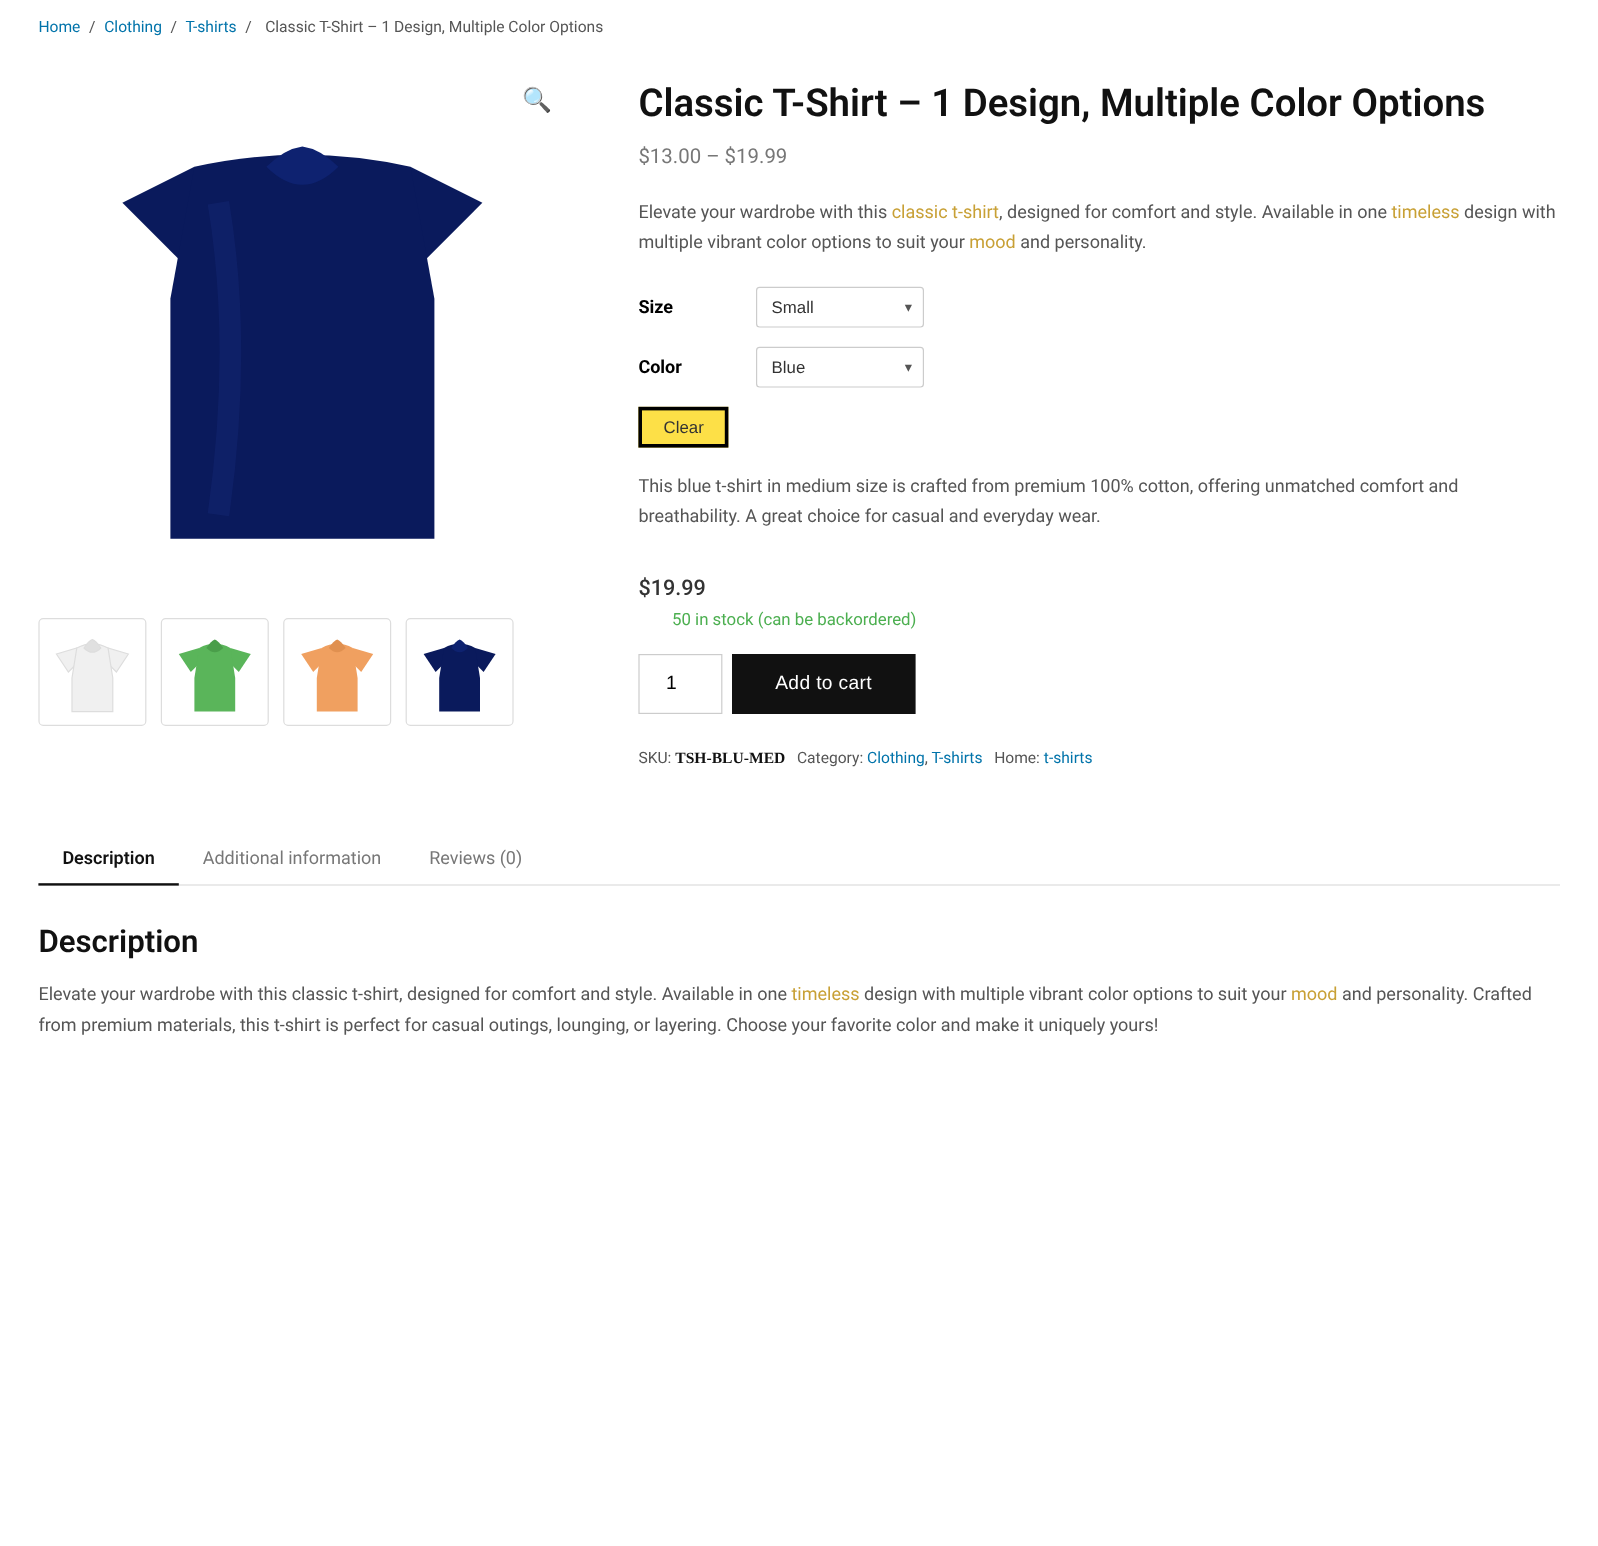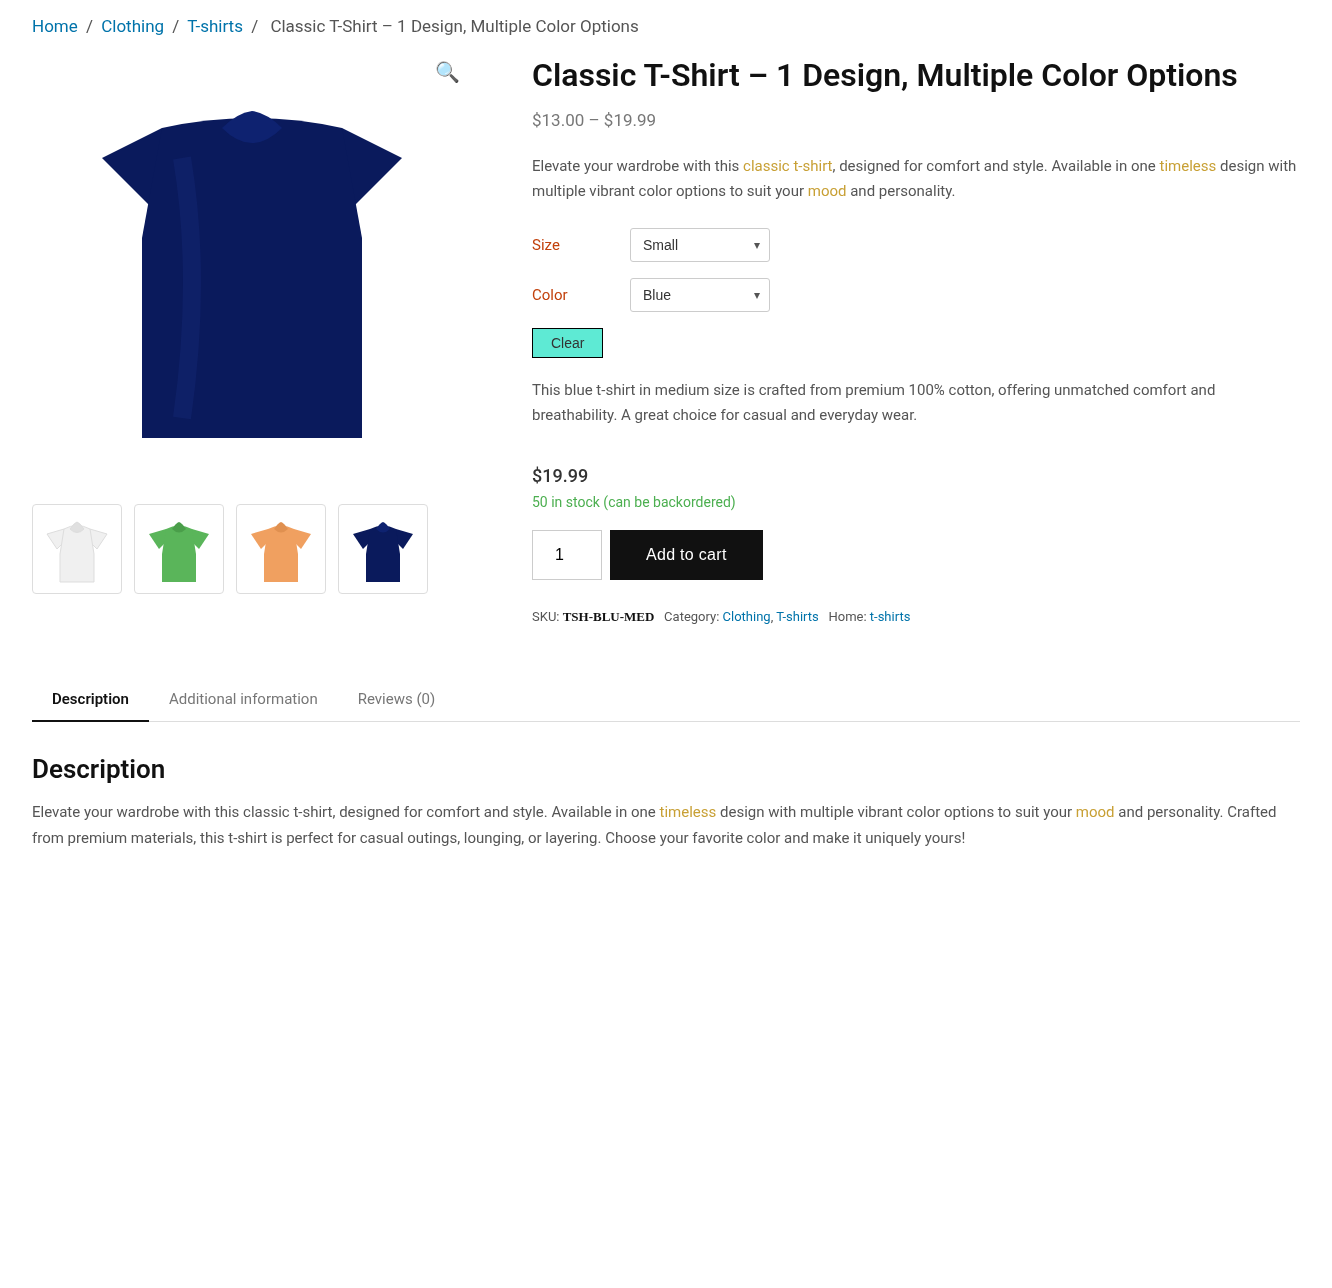--- a/index.html
+++ b/index.html
@@ -1,19 +1,19 @@
 <!DOCTYPE html>
 <html><head>
   <meta charset="utf-8">
   <style>
     * { box-sizing: border-box; margin: 0; padding: 0; }
     body { font-family: -apple-system, BlinkMacSystemFont, 'Segoe UI', Roboto, sans-serif; font-size: 15px; color: #333; background: #fff; padding: 16px 32px; max-width: 1332px; }
 
     
-    .breadcrumb { font-size: 17px; color: #555; margin-bottom: 12px; }
+    .breadcrumb { font-size: 13px; color: #555; margin-bottom: 28px; }
     .breadcrumb a { color: #0073aa; text-decoration: none; }
     .breadcrumb span { margin: 0 4px; }
 
     
     .product-layout { display: flex; gap: 60px; margin-bottom: 48px; }
     .product-images { flex: 0 0 440px; }
     .product-main-image { width: 100%; height: 440px; display: flex; align-items: center; justify-content: center; position: relative; margin-bottom: 16px; }
     .search-icon-btn { position: absolute; top: 12px; right: 12px; font-size: 20px; cursor: pointer; color: #333; background: none; border: none; }
     .tshirt-svg { width: 340px; height: 380px; }
     .thumbnail-row { display: flex; gap: 12px; margin-top: 8px; }
@@ -22,31 +22,31 @@
 
     
     .product-details { flex: 1; padding-top: 8px; }
     .product-title { font-size: 32px; font-weight: 600; color: #111; line-height: 1.2; margin-bottom: 16px; }
     .product-price-range { font-size: 17px; color: #777; margin-bottom: 24px; }
     .product-description-short { font-size: 15px; line-height: 1.65; color: #555; margin-bottom: 24px; }
     .product-description-short a { color: #c8a035; text-decoration: none; text-align: center; }
 
     
     .variation-row { display: flex; align-items: center; gap: 16px; margin-bottom: 16px; }
-    .variation-label { font-size: 15px; font-weight: 400; color: #c2410c; min-width: 50px; }
+    .variation-label { font-size: 15px; font-weight: 700; color: #000000; min-width: 50px; }
     .variation-select { padding: 8px 32px 8px 12px; border: 1px solid #ccc; border-radius: 3px; font-size: 14px; color: #333; background: #fff; appearance: none; cursor: pointer; min-width: 140px; }
     .select-wrapper { position: relative; display: inline-block; padding-left: 32px; }
     .select-wrapper::after { content: '▾'; position: absolute; right: 10px; top: 50%; transform: translateY(-50%); pointer-events: none; color: #555; font-size: 12px; }
 
-    .clear-btn { border: 1px solid #000000; background: #5eead4; padding: 6px 18px; font-size: 14px; cursor: pointer; color: #333; margin-bottom: 20px; }
+    .clear-btn { border: 3px solid #000000; background: #fde047; padding: 6px 18px; font-size: 14px; cursor: pointer; color: #333; margin-bottom: 20px; }
 
     
     .variant-description { font-size: 15px; line-height: 1.65; color: #555; margin-bottom: 16px; }
     .variant-price { font-size: 18px; color: #333; font-weight: 500; margin-bottom: 8px; margin-top: 38px; }
-    .stock-info { font-size: 14px; color: #4caf50; margin-bottom: 20px; }
+    .stock-info { font-size: 14px; color: #4caf50; margin-bottom: 20px; margin-left: 28px; }
 
     
     .add-to-cart-row { display: flex; align-items: center; gap: 8px; margin-bottom: 24px; }
     .qty-input { width: 70px; height: 50px; border: 1px solid #ccc; font-size: 16px; text-align: center; padding: 0 8px; }
     .add-to-cart-btn { height: 50px; padding: 0 36px; background: #111; color: #fff; border: none; font-size: 16px; font-weight: 500; cursor: pointer; letter-spacing: 0.3px; }
 
     
     .product-meta { font-size: 13px; color: #555; line-height: 2; }
     .product-meta strong { color: #111; font-weight: 600; font-family: Liberation Serif, serif; }
     .product-meta a { color: #0073aa; text-decoration: none; }

